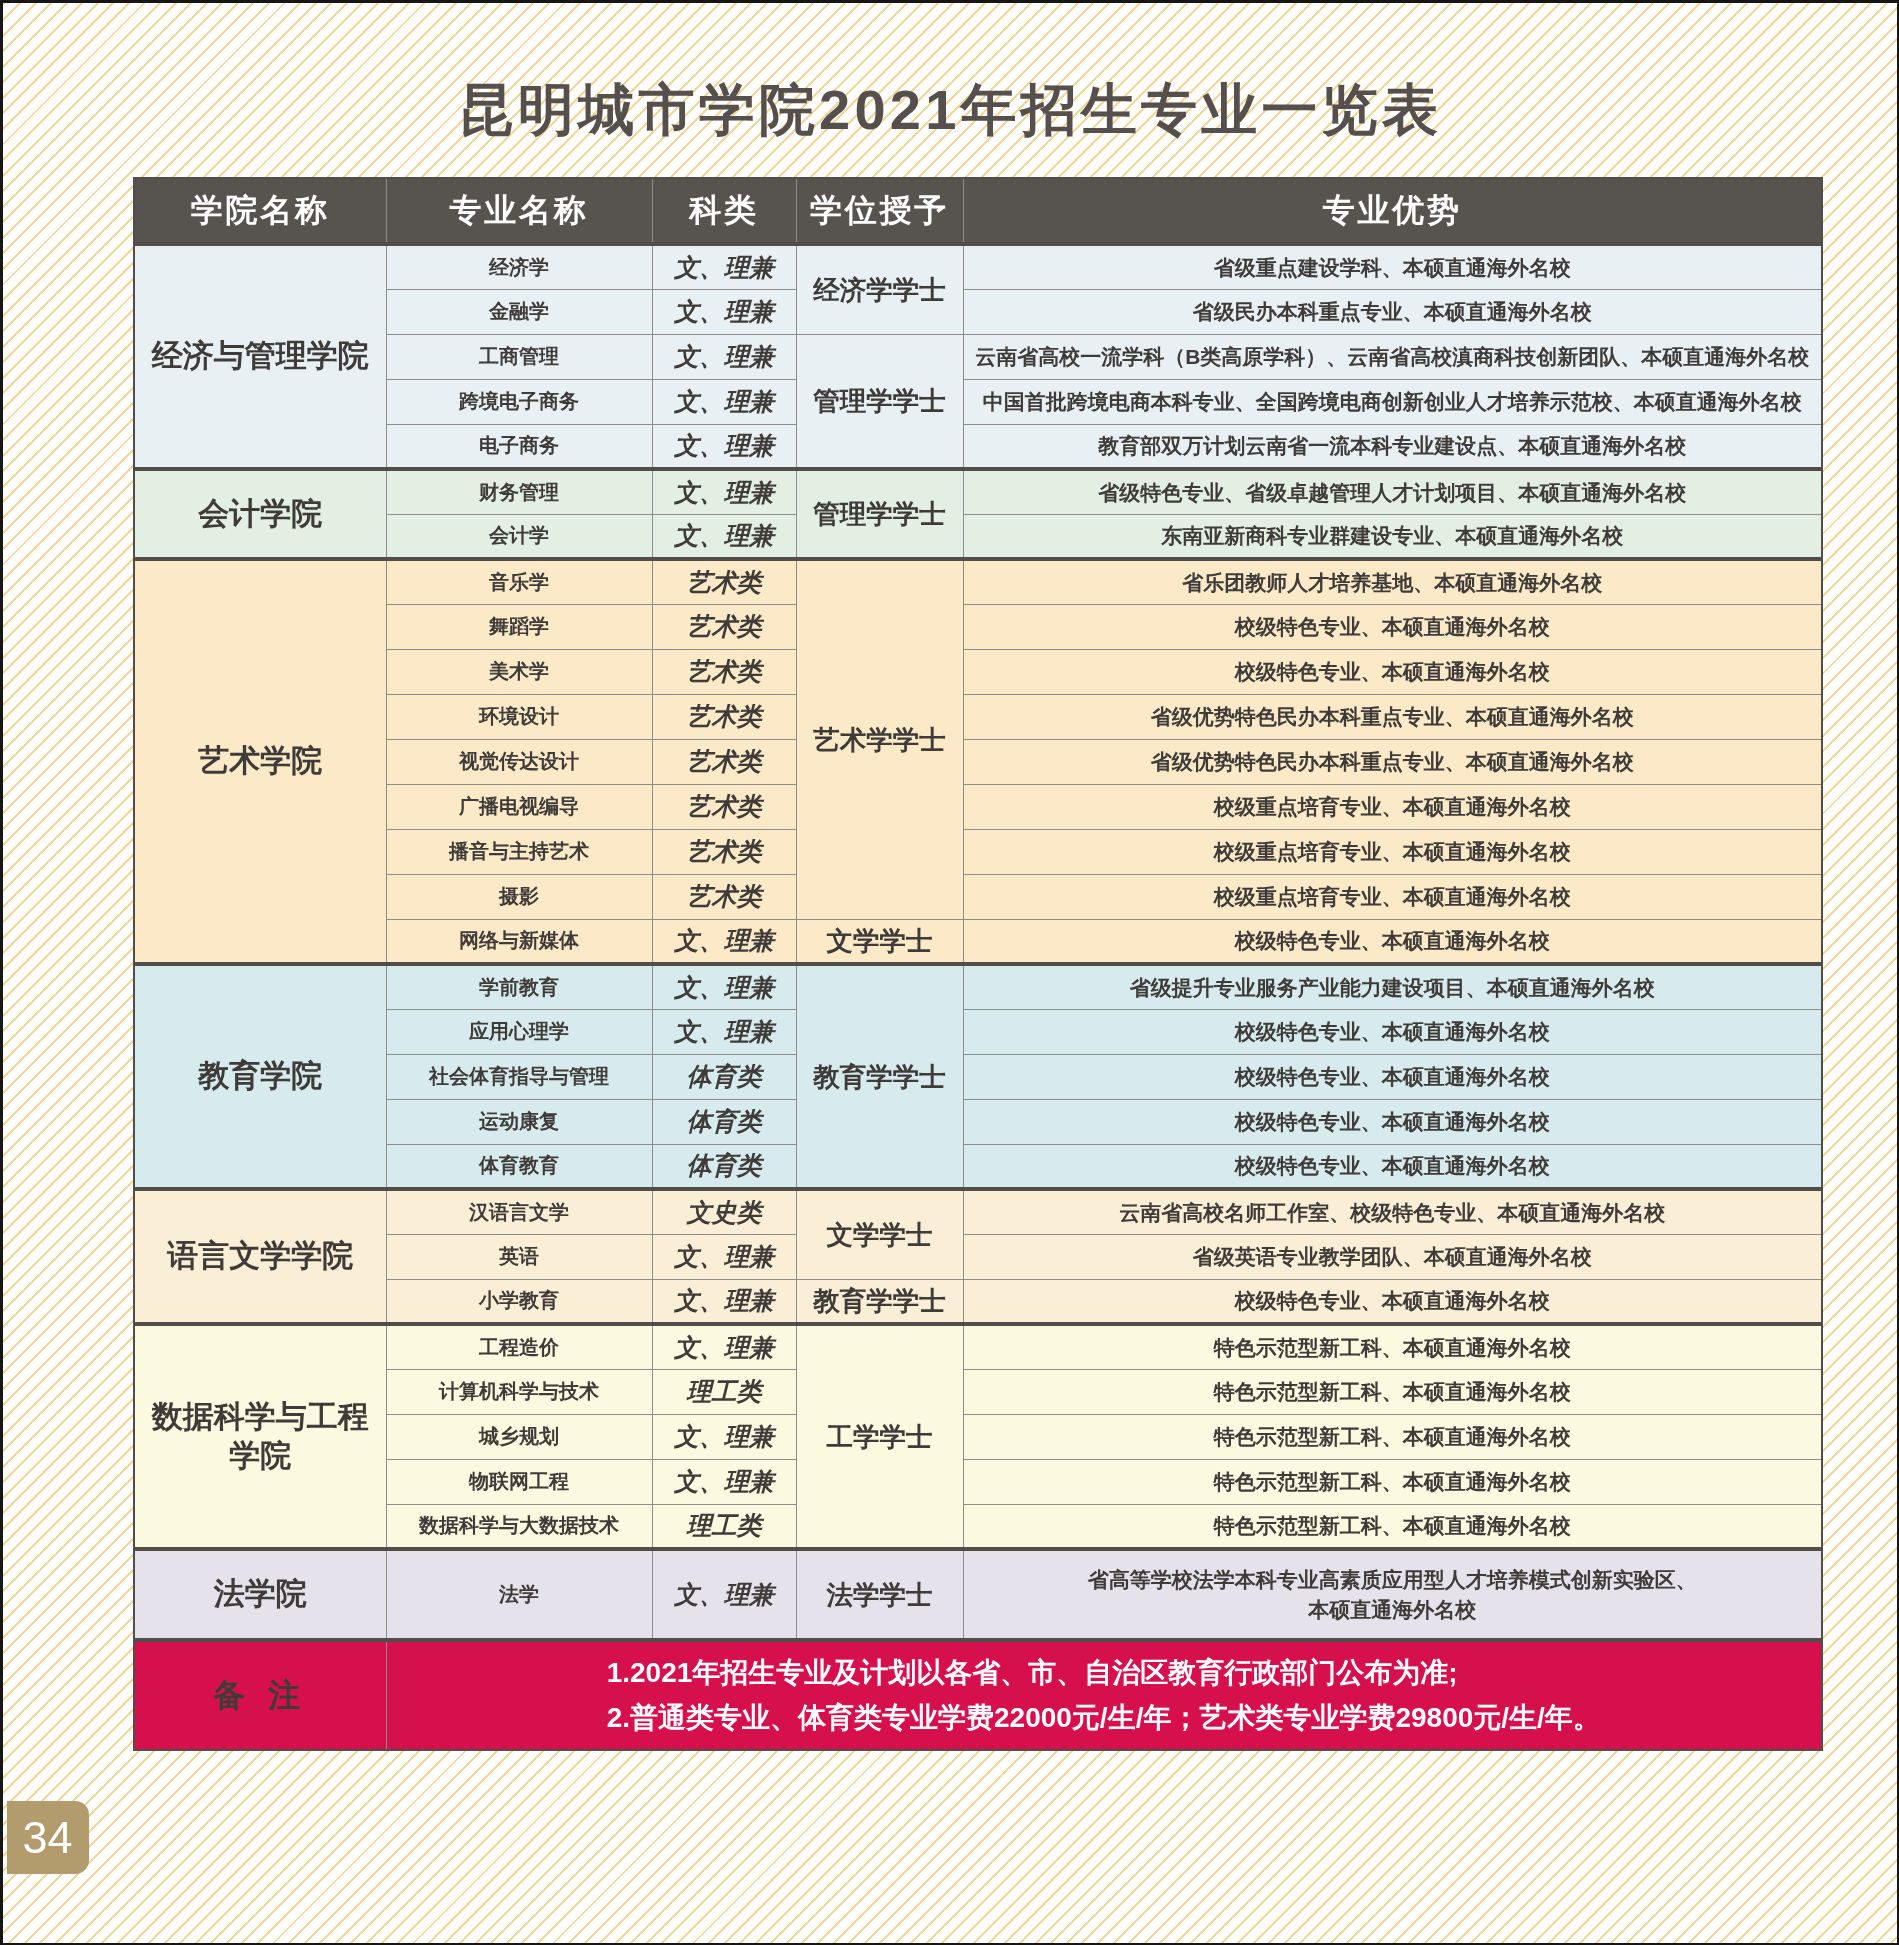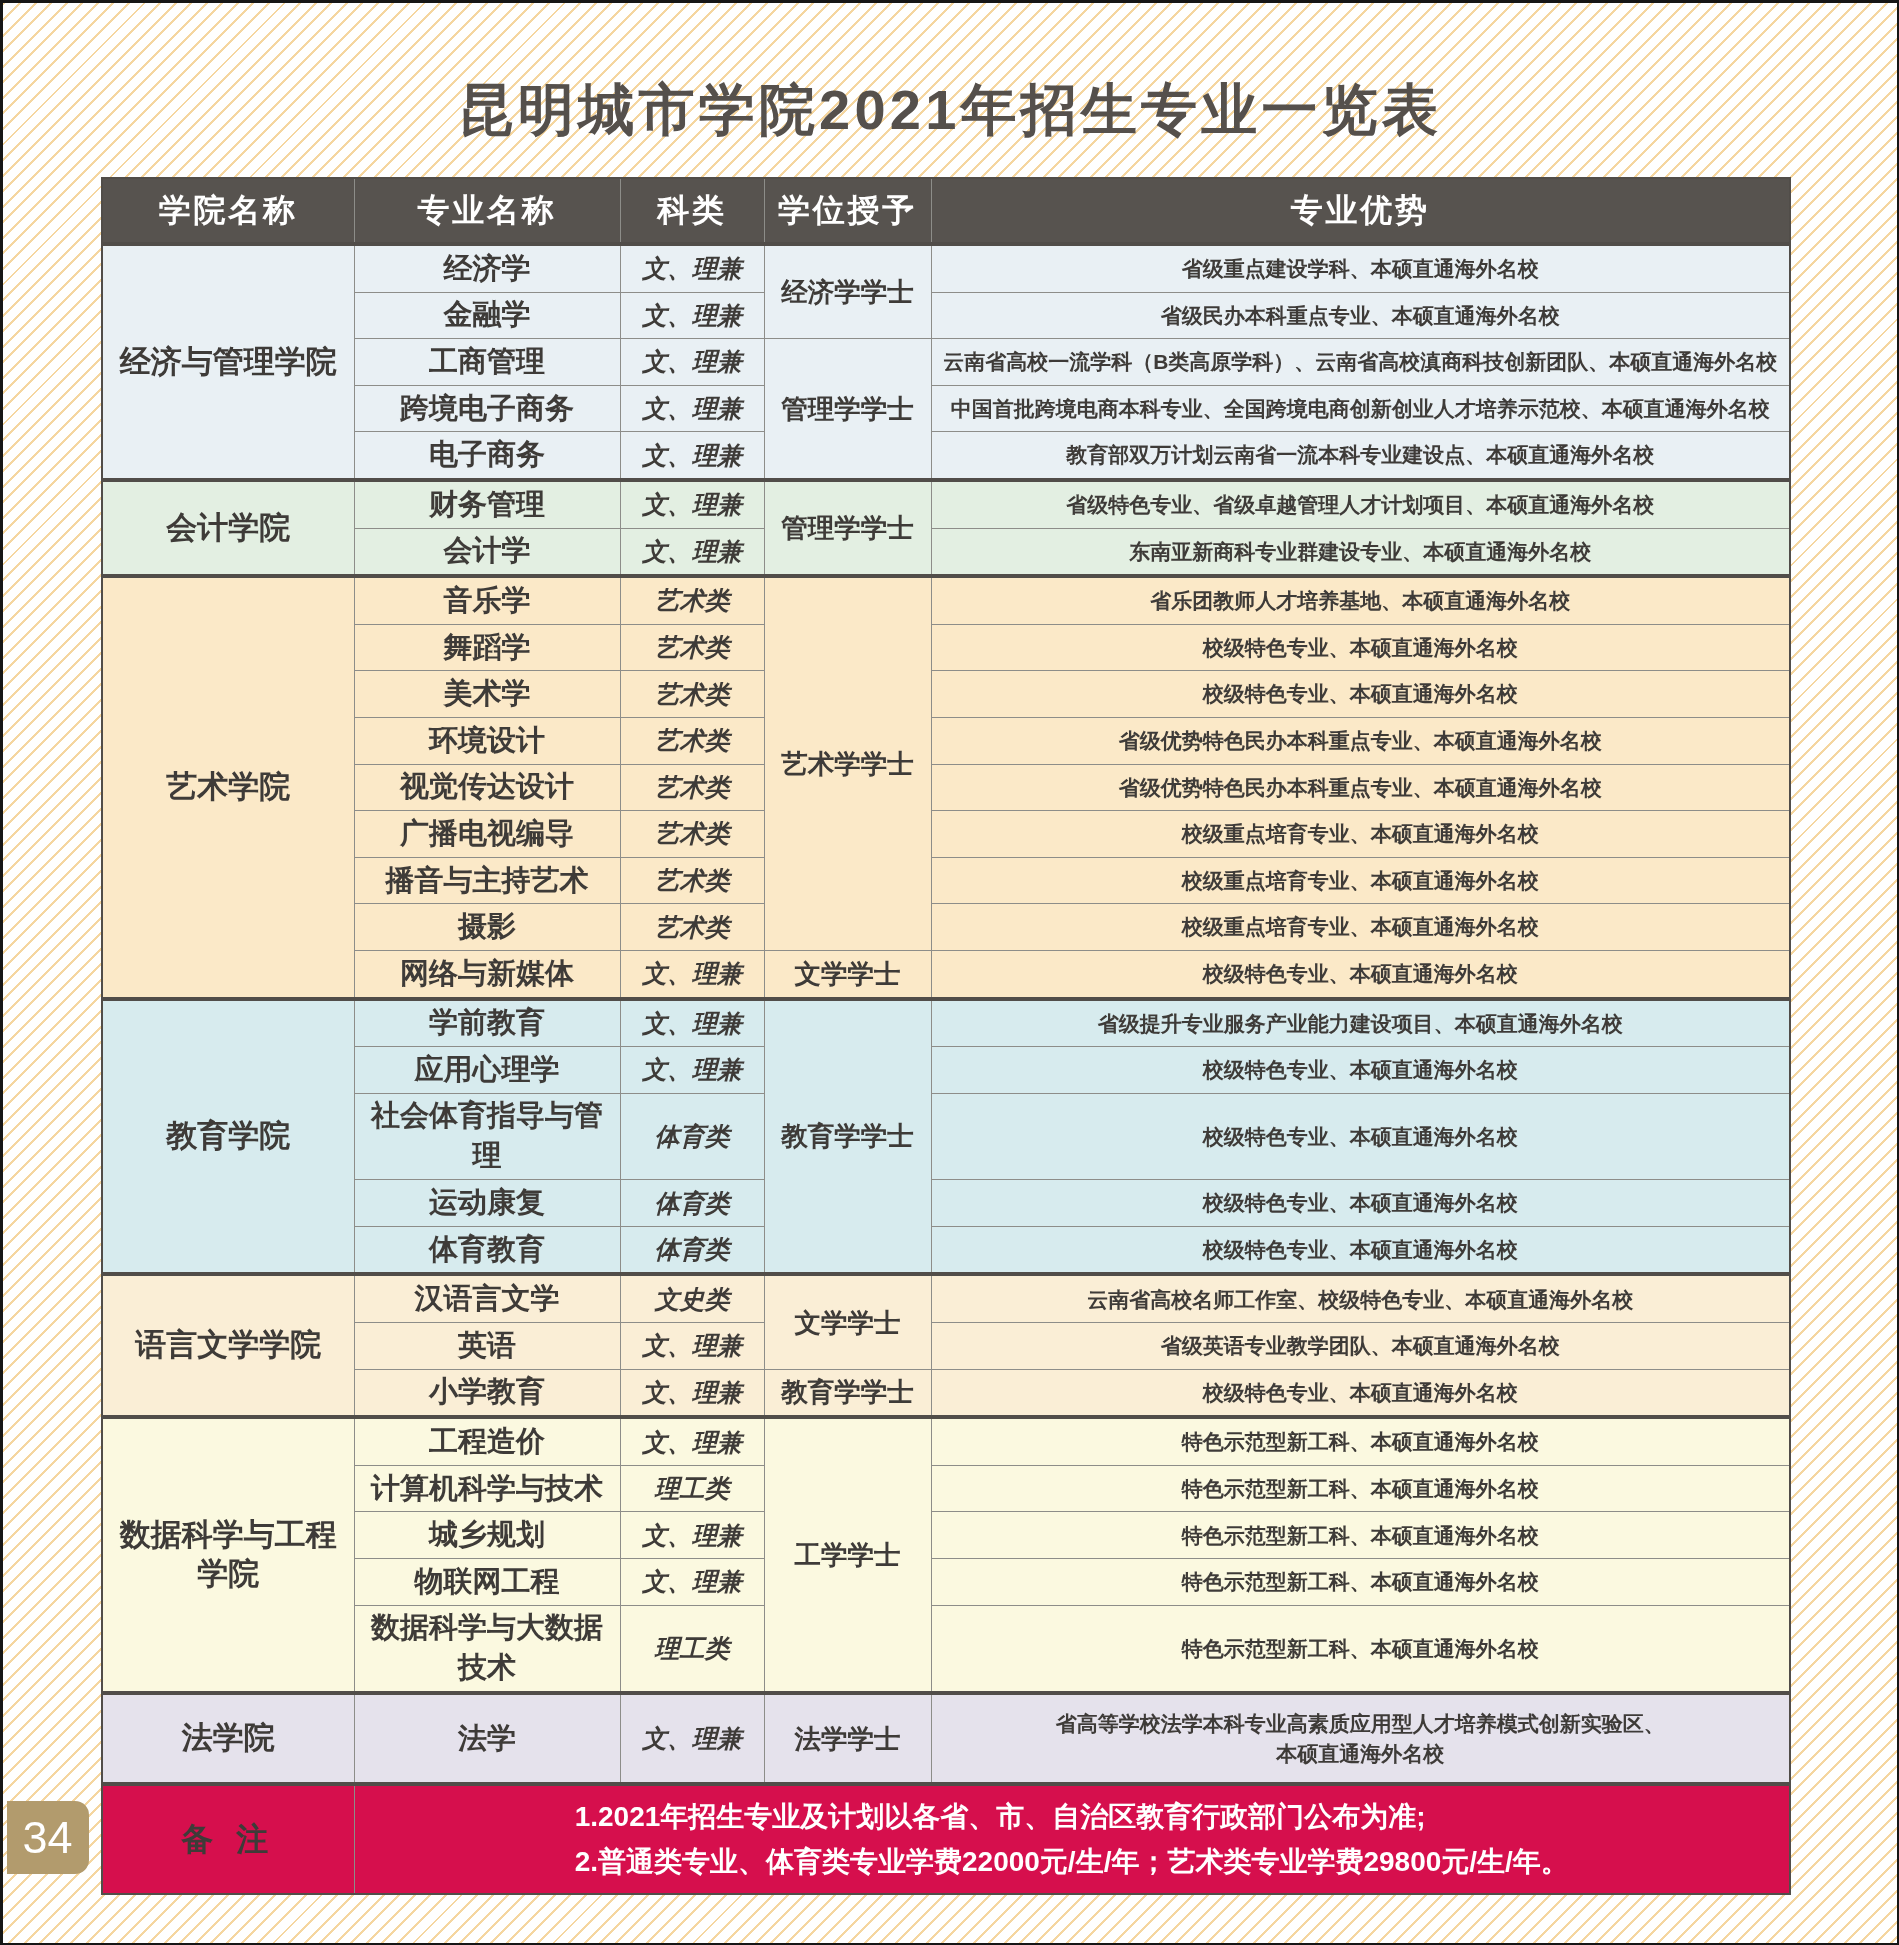--- a/index.html
+++ b/index.html
@@ -13,42 +13,42 @@
     overflow:hidden;
     font-family:"Liberation Sans","DejaVu Sans",sans-serif;
   }
   .page-title{
     position:absolute;left:0;right:0;top:70px;
     text-align:center;
     font-size:56px;font-weight:bold;color:#55504c;
     letter-spacing:4.2px;
   }
   table.enroll{
-    position:absolute;left:98px;top:174px;
+    position:absolute;left:130px;top:174px;
     width:1689px;
     border-collapse:collapse;table-layout:fixed;
     border:2.8px solid #514d49;
   }
   table.enroll th{
     background:#57534f;color:#ffffff;
     font-size:32px;font-weight:bold;
     height:61px;letter-spacing:2.8px;
     border:1.4px solid #8d8d89;
   }
   table.enroll td{
     border:1.4px solid #8d8d89;
     text-align:center;vertical-align:middle;
     color:#3e3b38;font-weight:bold;
     padding:2.8px 7px;
   }
   table.enroll tr.data-row{height:45px;}
   table.enroll tr.law-row{height:91px;}
   table.enroll tr.remark-row{height:110px;}
   td.college-cell{font-size:31px;color:#45413d;line-height:1.25;}
-  td.major-cell{font-size:29px;font-family:Liberation Serif, serif;}
+  td.major-cell{font-size:20px;font-family:Liberation Serif, serif;}
   td.category-cell{font-size:25px;font-style:italic;}
   td.degree-cell{font-size:26.5px;}
   td.advantage-cell{font-size:21px;white-space:pre-line;line-height:1.4;}
   tr.sec-top td{border-top:4.2px solid #514d49;}
   td.remark-label{font-size:32px;color:#ffffff;letter-spacing:7px;}
   td.remark-content{text-align:center;}
   .remark-block{
     display:inline-block;text-align:left;
     color:#ffffff;font-size:28px;font-weight:bold;line-height:1.6;
   }

